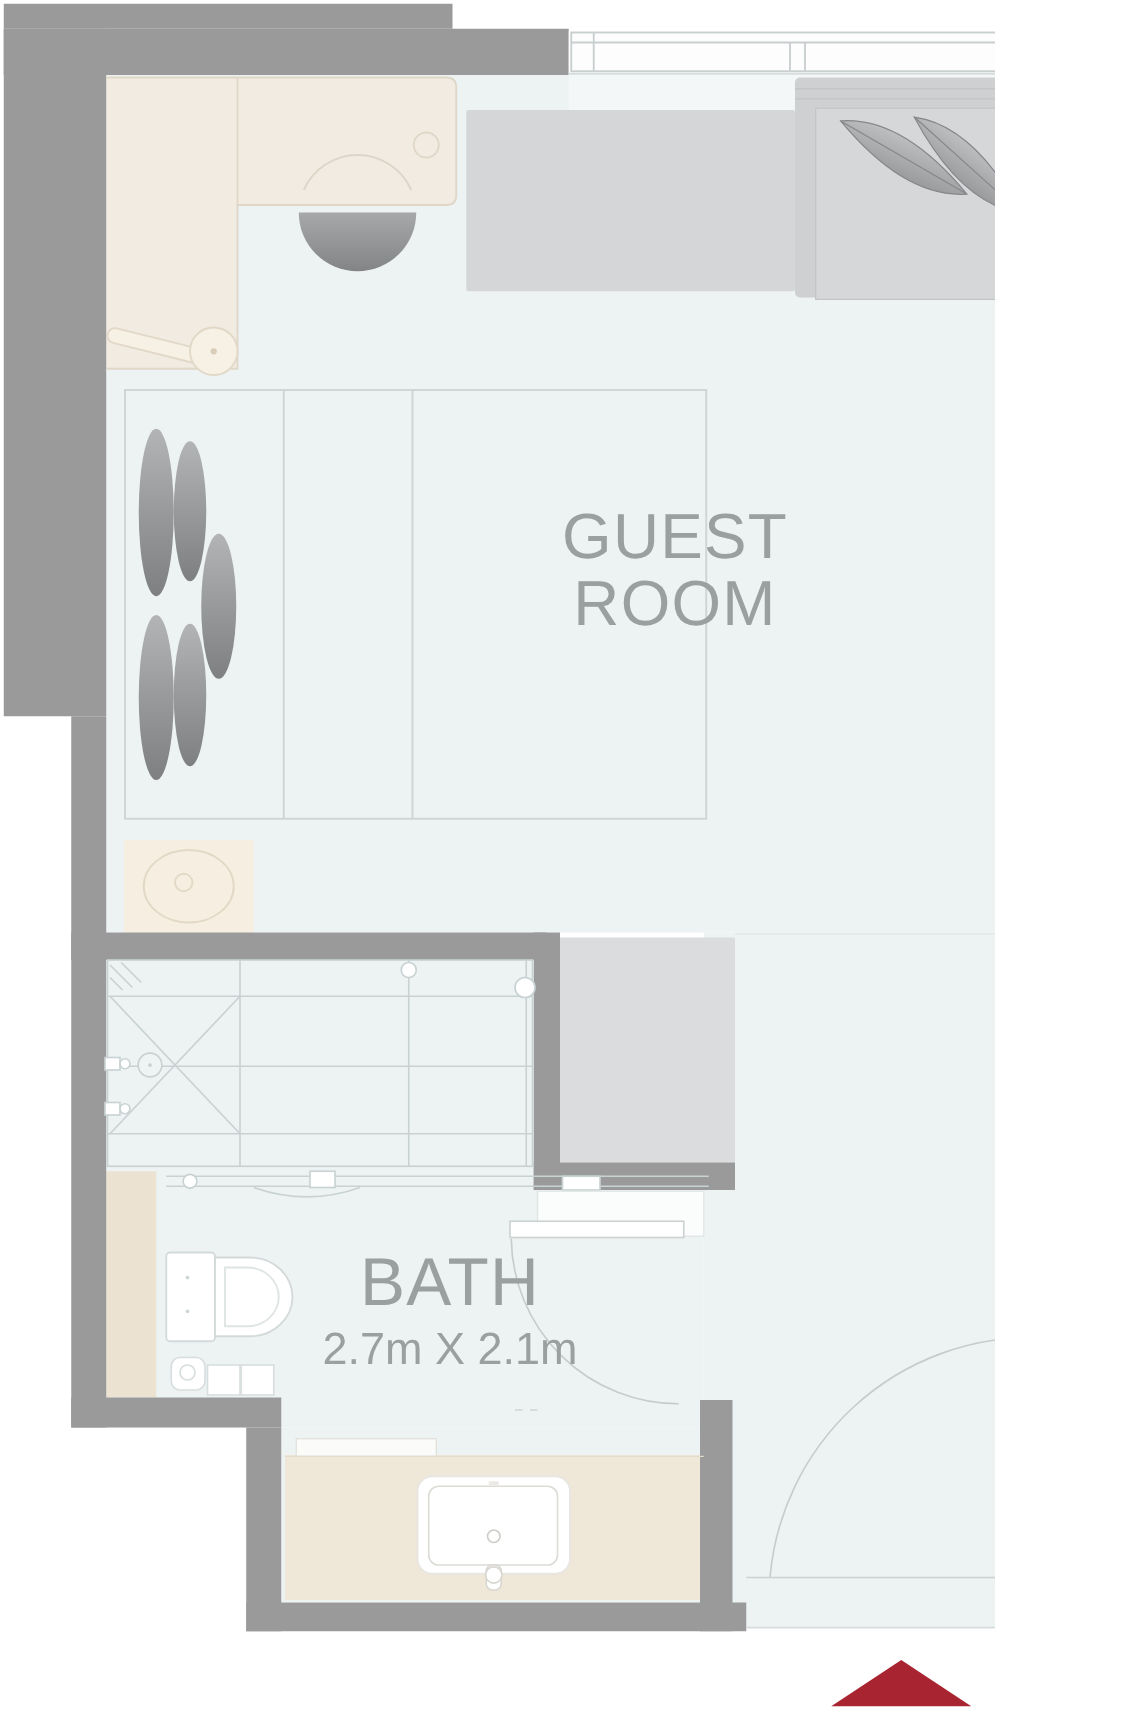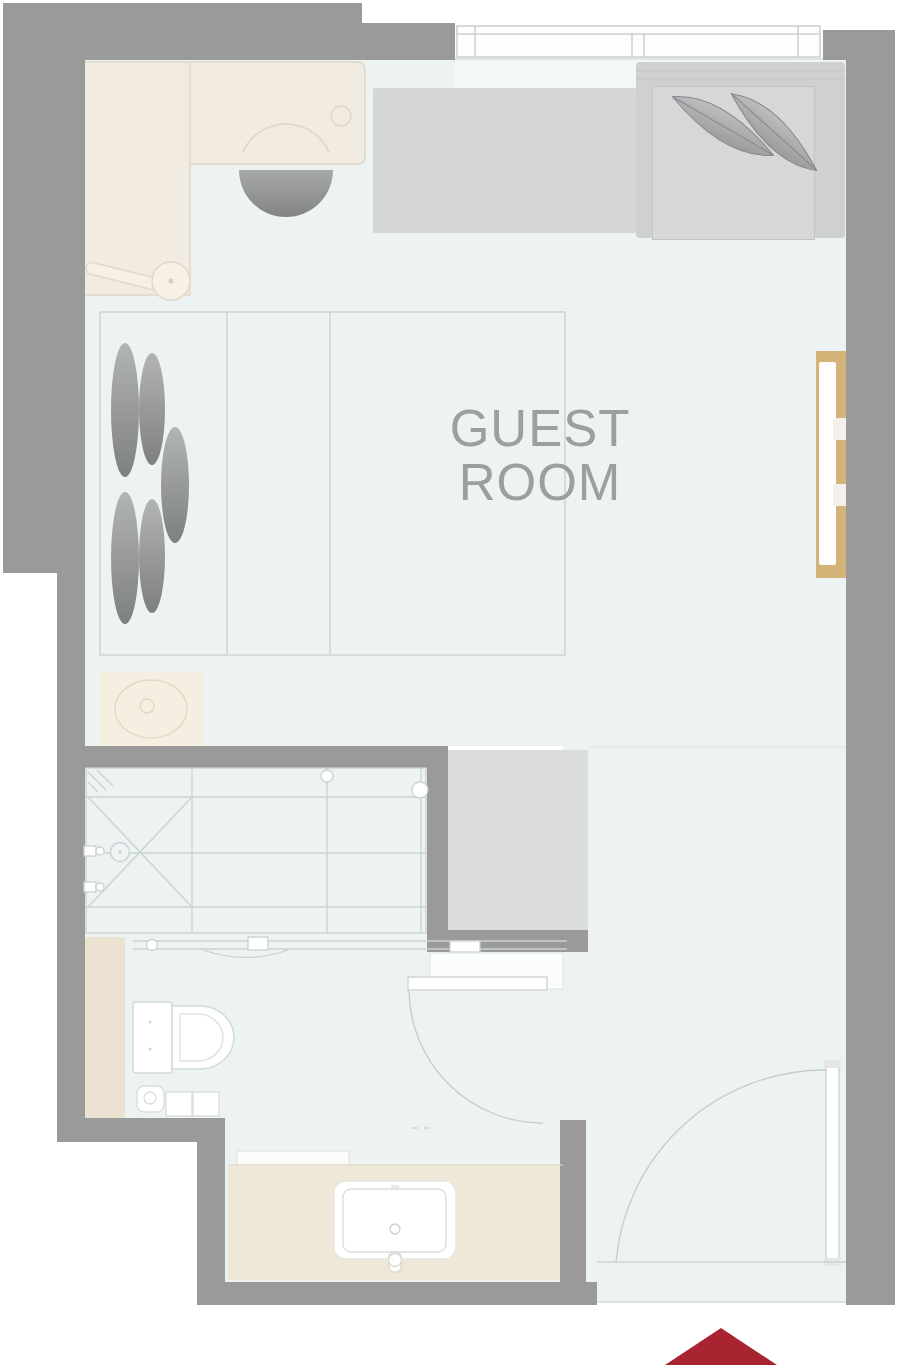--- a/index.html
+++ b/index.html
@@ -1,16 +1,16 @@
 <!DOCTYPE html>
 <html><head>
 <meta charset="utf-8">
 <style>
   html,body{margin:0;padding:0;background:#fff;}
-  #plan{position:relative;width:900px;height:1372px;background:#ffffff;overflow:hidden;
+  #plan{position:relative;width:796px;height:1372px;background:#ffffff;overflow:hidden;
         font-family:"Liberation Sans", sans-serif;}
   .abs{position:absolute;}
   .floor{background:#edf2f2;}
   .wall{background:#9a9a9b;}
   .beige{background:#f1ebe1;}
   .svgov{position:absolute;left:0;top:0;pointer-events:none;}
   .label{position:absolute;text-align:center;color:#9aa0a0;z-index:60;}
   .room-name{display:block;font-size:51px;line-height:54px;letter-spacing:1px;font-weight:400;}
   .room-dims{display:block;font-size:37px;line-height:40px;margin-top:10px;}
   .bath-name{display:block;font-size:54px;line-height:56px;letter-spacing:1px;}
@@ -210,16 +210,20 @@
       <path d="M826,1070 A210,210 0 0 0 616,1262" stroke="#c5cccc" stroke-width="1.3" fill="none"></path>
       <line x1="597" y1="1262" x2="846" y2="1262" stroke="#ccd2d2" stroke-width="1.3"></line>
       <line x1="597" y1="1302" x2="846" y2="1302" stroke="#d8dcdc" stroke-width="1.3"></line>
       <line x1="588" y1="747" x2="846" y2="747" stroke="#e2e8e8" stroke-width="1.3"></line>
     </g>
   </svg>
 
   <div class="label" style="left:405px;top:402px;width:270px;">
     <span class="room-name">GUEST ROOM</span>
   </div>
+  <div class="label" style="left:225px;top:998px;width:270px;">
+    <span class="bath-name">BATH</span>
+    <span class="bath-dims">2.7m X 2.1m</span>
+  </div>
 
   <div id="entry-marker" class="abs" style="left:665px;top:1328px;"></div>
 
 </div>
 
 </body></html>

